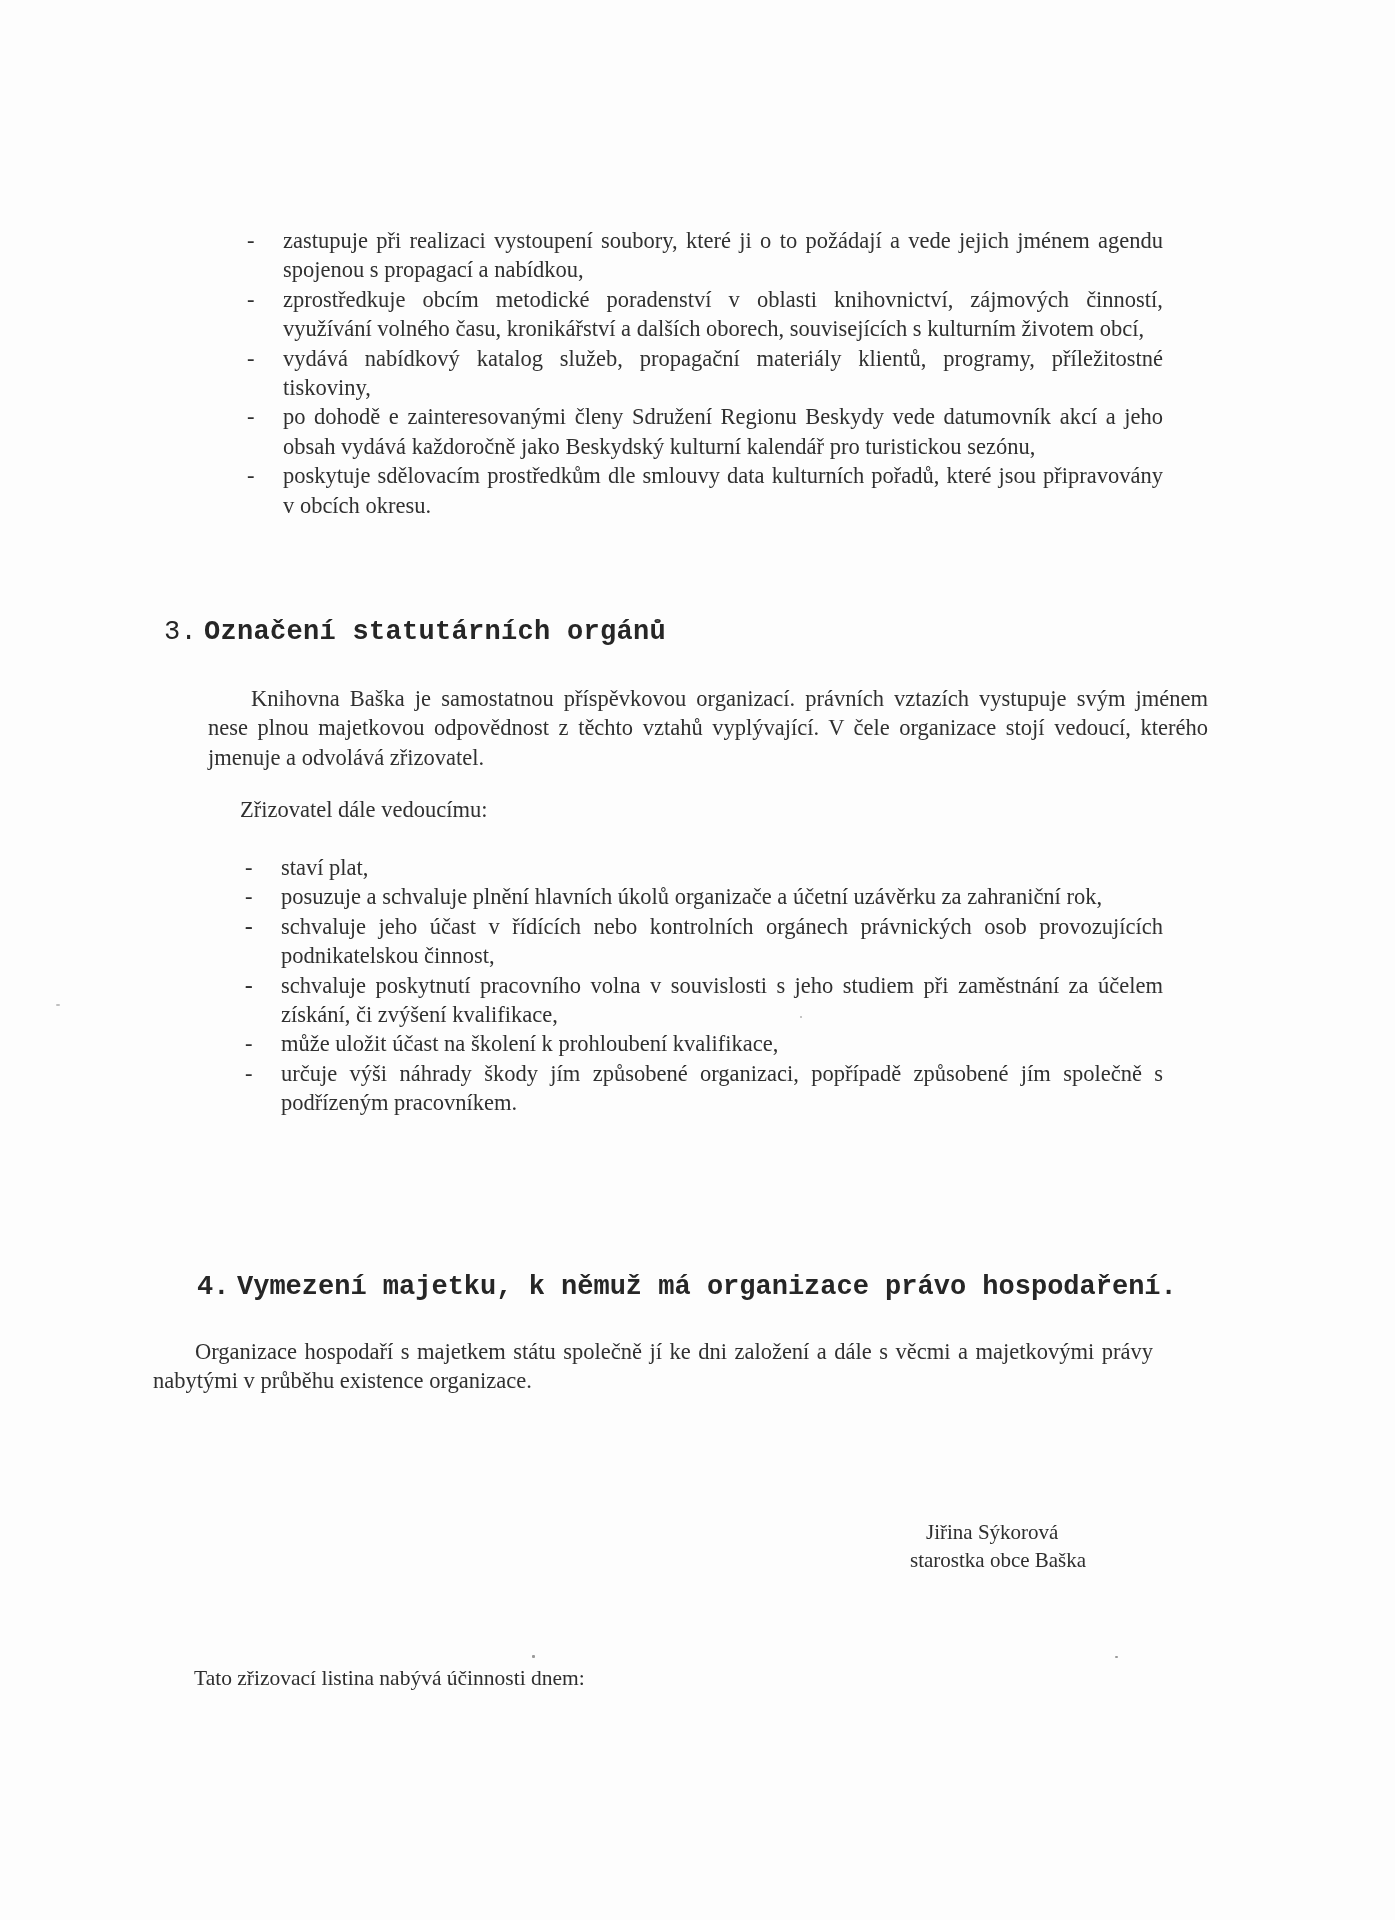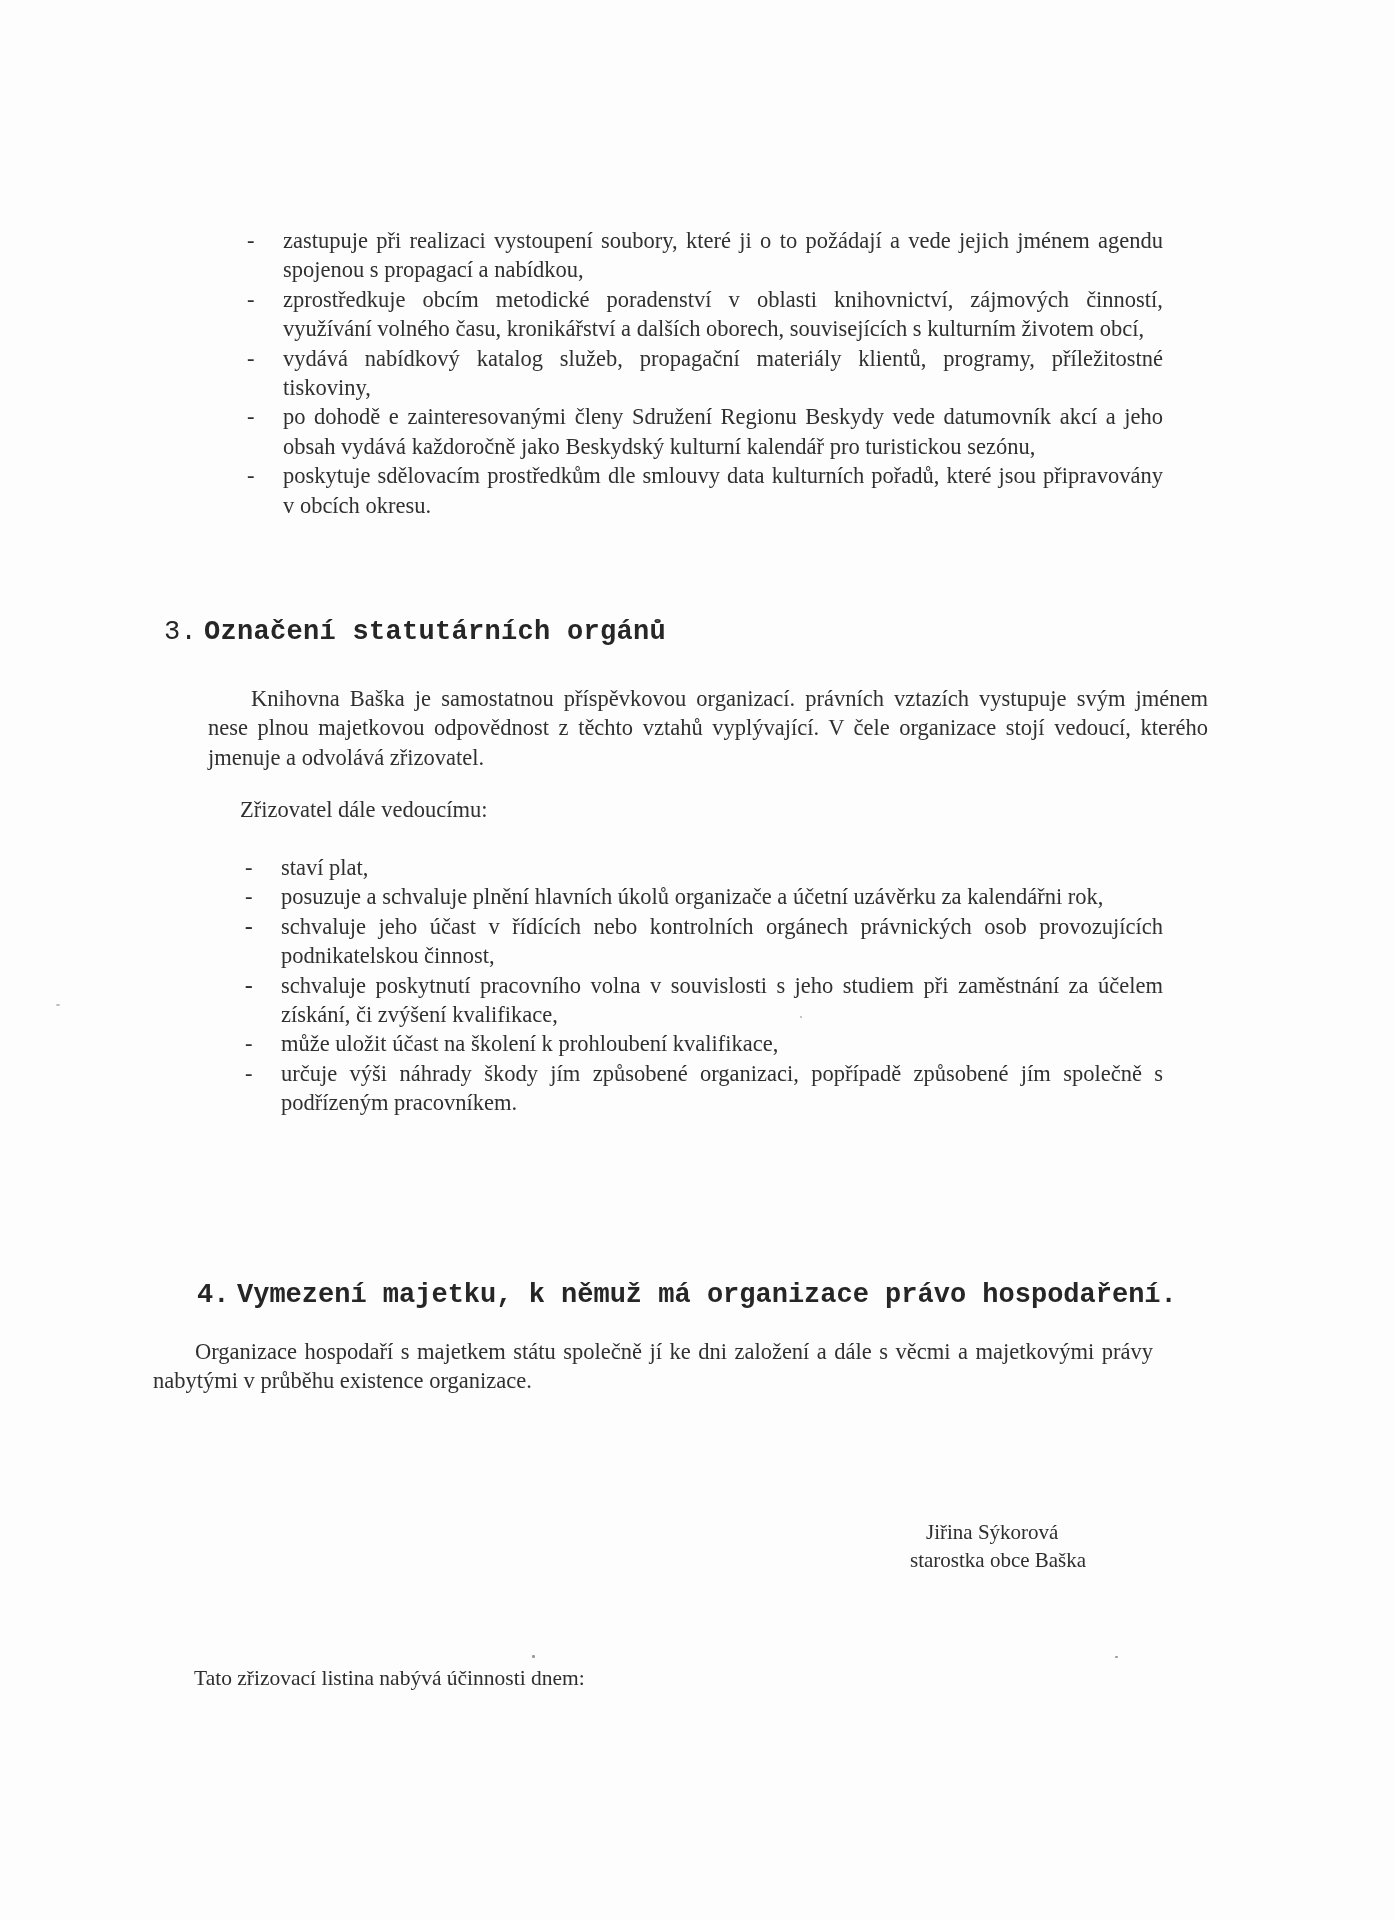--- a/index.html
+++ b/index.html
@@ -133,21 +133,21 @@
   </div>
 
   <div class="block" style="left:245px; top:853px; width:918px;">
     <ul class="dash-list">
       <li>
         <span class="dash">-</span>
         <span>staví plat,</span>
       </li>
       <li>
         <span class="dash">-</span>
-        <span>posuzuje a schvaluje plnění hlavních úkolů organizače a účetní uzávěrku za kalendářni rok,</span>
+        <span>posuzuje a schvaluje plnění hlavních úkolů organizače a účetní uzávěrku za zahraniční rok,</span>
       </li>
       <li>
         <span class="dash">-</span>
       </li>
       <li>
         <span class="dash">-</span>
         <span>schvaluje jeho účast v řídících nebo kontrolních orgánech právnických osob provozujících podnikatelskou činnost,</span>
       </li>
       <li>
         <span class="dash">-</span>
@@ -160,21 +160,21 @@
         <span class="dash">-</span>
         <span>může uložit účast na školení k prohloubení kvalifikace,</span>
       </li>
       <li>
         <span class="dash">-</span>
         <span>určuje výši náhrady škody jím způsobené organizaci, popřípadě způsobené jím společně s podřízeným pracovníkem.</span>
       </li>
     </ul>
   </div>
 
-  <div class="heading h4" style="left:197px; top:1272px;margin-top:8px;">
+  <div class="heading h4" style="left:197px; top:1272px;">
     <span class="num">4.</span><span>Vymezení majetku, k němuž má  organizace právo hospodaření.</span>
   </div>
 
   <div class="block justify" style="left:153px; top:1337px; width:1000px; text-indent:42px;">
     <span>Organizace hospodaří s majetkem státu společně jí ke dni založení a dále s věcmi a majetkovými právy nabytými v průběhu existence organizace.</span>
   </div>
 
   <div class="signature" style="left:910px; top:1518px; width:260px;">
     <div style="padding-left:16px;">Jiřina Sýkorová</div>
     <div>starostka obce Baška</div>

